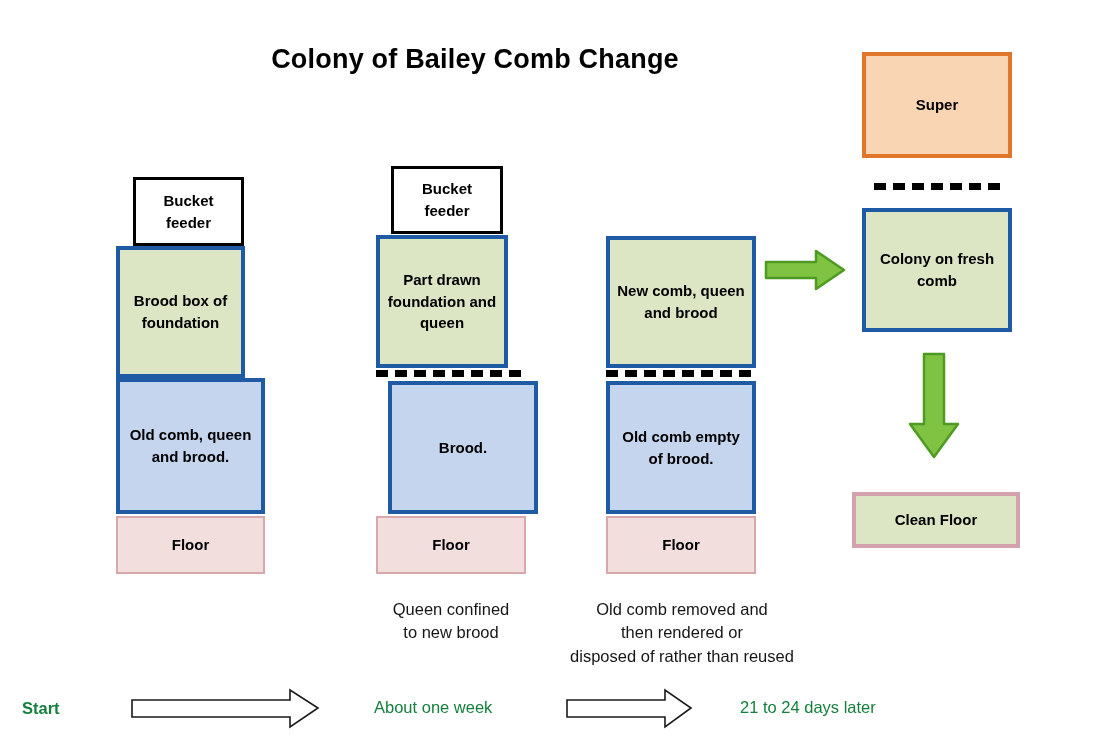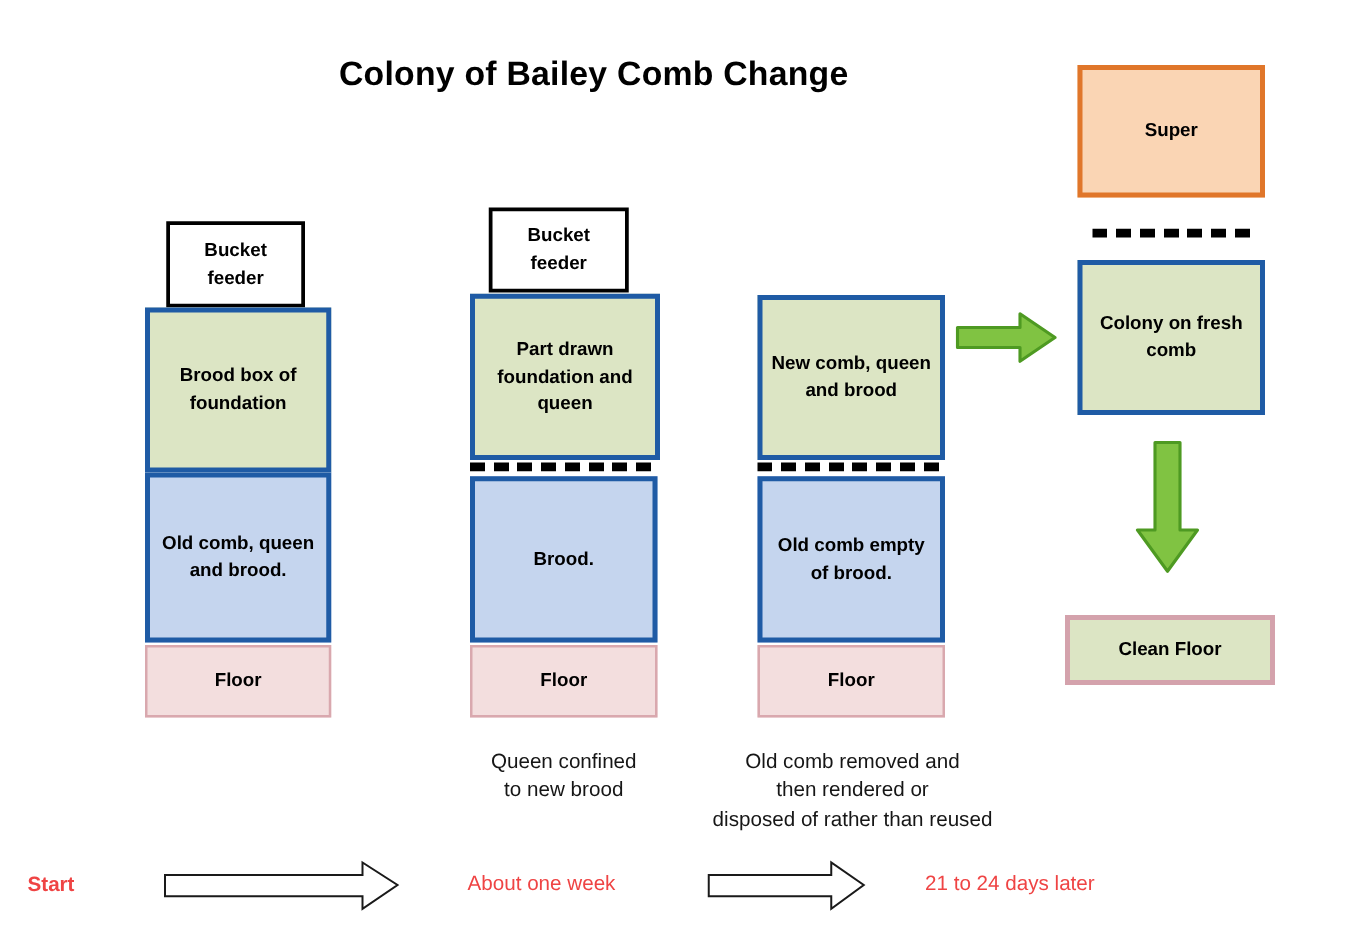--- a/index.html
+++ b/index.html
@@ -91,61 +91,61 @@
     text-align: center;
     font-size: 16.5px;
     line-height: 1.42;
     color: #161616;
     font-weight: normal;
   }
 
   
   .timeline-label {
     font-size: 16.5px;
-    color: #ef4444;
+    color: #15803d;
     white-space: nowrap;
   }
   .timeline-label.bold { font-weight: bold; }
 
   svg { display: block; overflow: visible; }
 </style>
 </head>
 <body>
 
 <div id="canvas">
 
   <div class="abs" id="diagram-title">Colony of Bailey Comb Change</div>
 
   <div class="abs hive-box box-feeder" style="left:133px; top:177px; width:111px; height:69px;">
     <span>Bucket feeder</span>
   </div>
 
-  <div class="abs hive-box box-green" style="left:116px; top:246px; width:149px; height:132px;">
+  <div class="abs hive-box box-green" style="left:116px; top:246px; width:129px; height:132px;">
     <span>Brood box of foundation</span>
   </div>
 
   <div class="abs hive-box box-blue" style="left:116px; top:378px; width:149px; height:136px;">
     <span>Old comb, queen and brood.</span>
   </div>
 
   <div class="abs hive-box box-floor" style="left:116px; top:516px; width:149px; height:58px;">
     <span>Floor</span>
   </div>
 
   <div class="abs hive-box box-feeder" style="left:391px; top:166px; width:112px; height:68px;">
     <span>Bucket feeder</span>
   </div>
 
-  <div class="abs hive-box box-green" style="left:376px; top:235px; width:152px; height:133px;">
+  <div class="abs hive-box box-green" style="left:376px; top:235px; width:132px; height:133px;">
     <span>Part drawn foundation and queen</span>
   </div>
 
   <div class="abs excluder" style="left:376px; top:370px; width:150px;"></div>
 
-  <div class="abs hive-box box-blue" style="left:376px; top:381px; width:150px; height:133px;">
+  <div class="abs hive-box box-blue" style="left:388px; top:381px; width:150px; height:133px;">
     <span>Brood.</span>
   </div>
 
   <div class="abs hive-box box-floor" style="left:376px; top:516px; width:150px; height:58px;">
     <span>Floor</span>
   </div>
 
 
   <div class="abs hive-box box-green" style="left:606px; top:236px; width:150px; height:132px;">
     <span>New comb, queen and brood</span>

